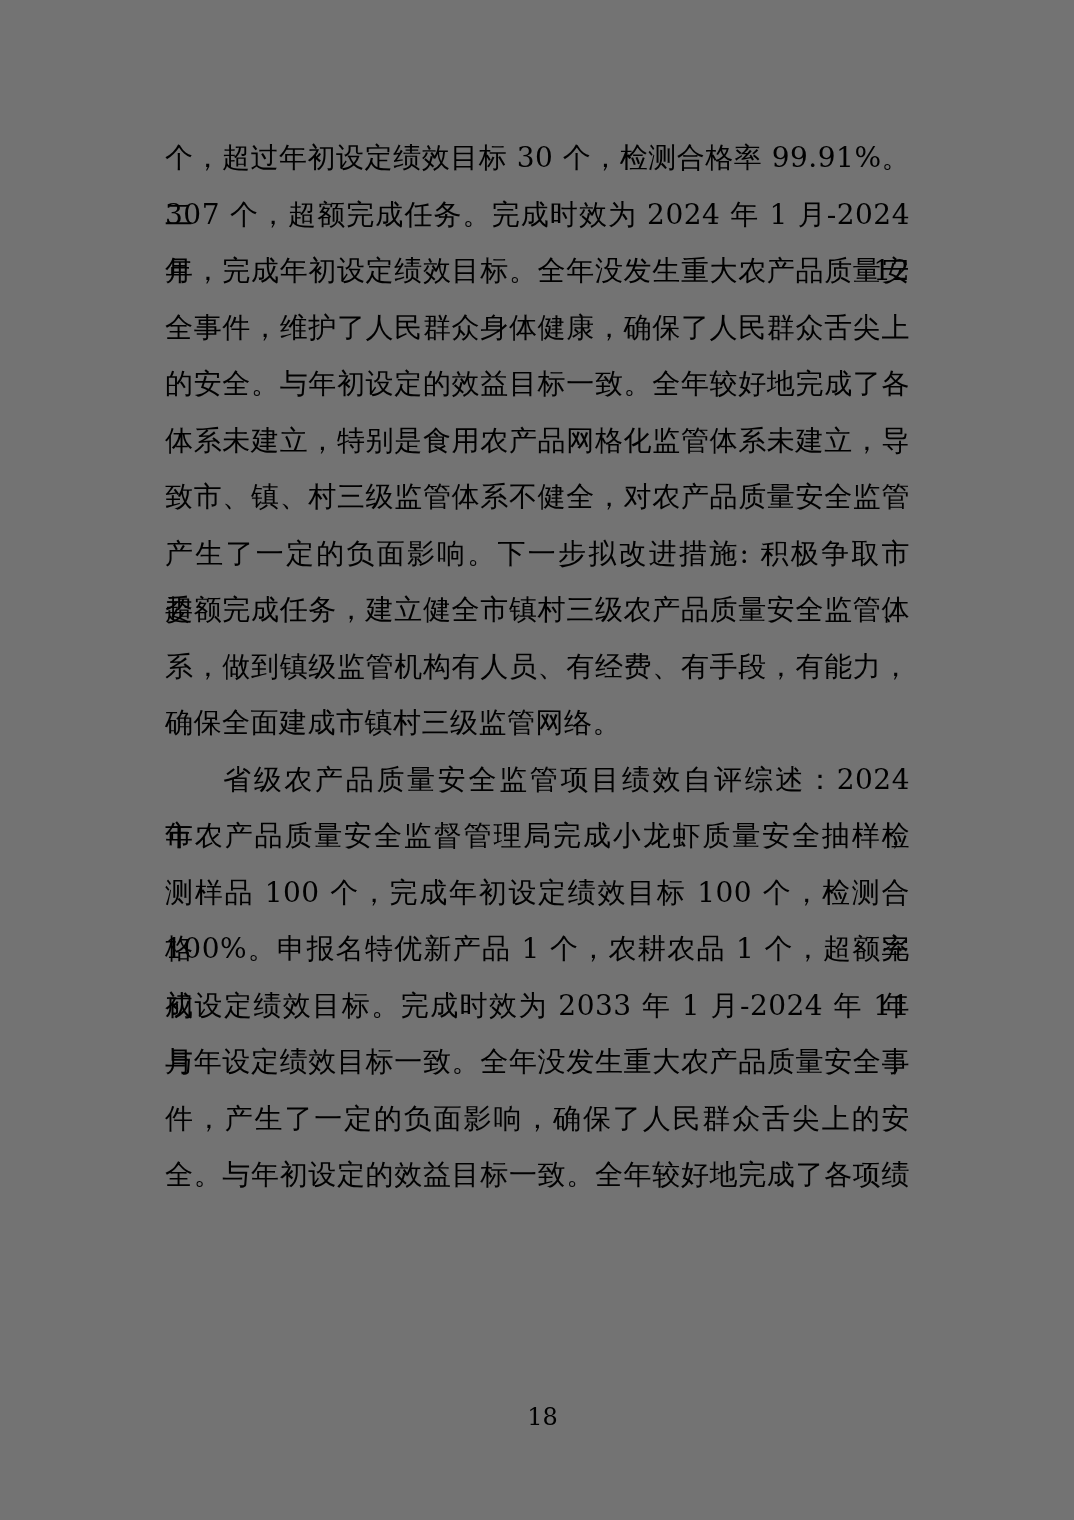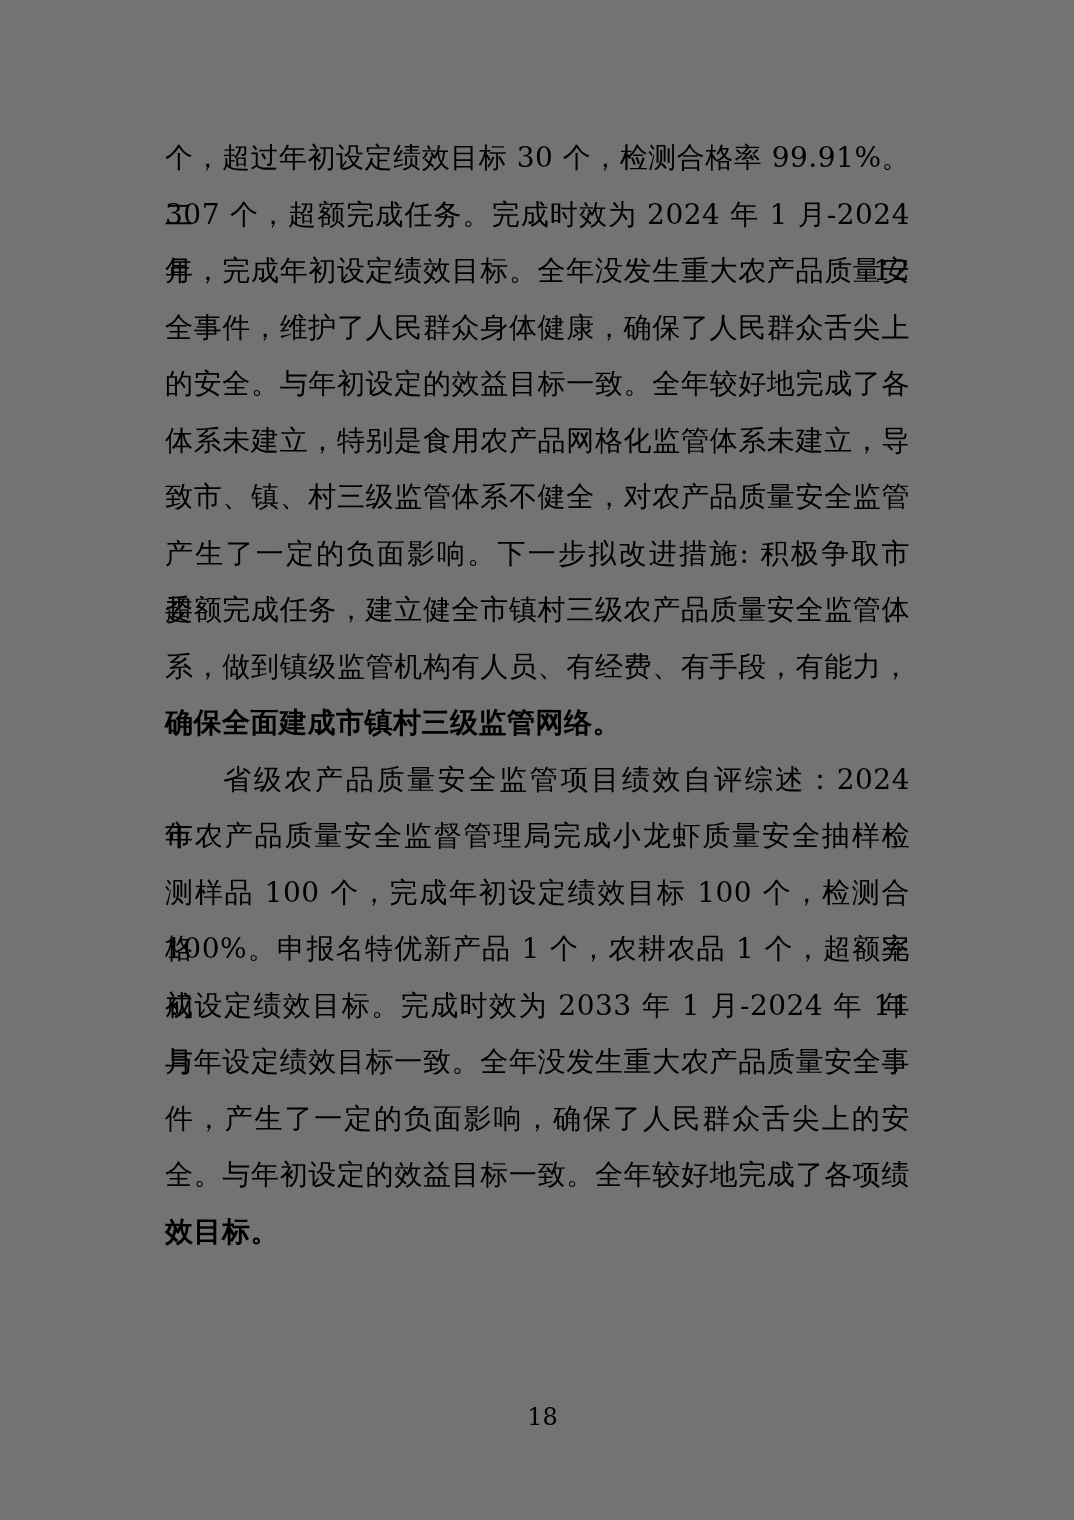--- a/index.html
+++ b/index.html
@@ -29,21 +29,20 @@
     letter-spacing: 0.5px;
     text-align: justify;
     text-align-last: justify;
     text-justify: inter-character;
     white-space: normal;
     overflow: visible;
   }
   .line.para-end {
     text-align: center;
     text-align-last: left;
-    font-weight: bold;
   }
   .line.para-start {
     text-indent: 58px;
   }
   .page-number {
     position: absolute;
     left: 0;
     right: 0;
     top: 1400px;
     text-align: center;
@@ -71,18 +70,17 @@
     <div class="line">系，做到镇级监管机构有人员、有经费、有手段，有能力，</div>
     <div class="line para-end">确保全面建成市镇村三级监管网络。</div>
     <div class="line para-start">省级农产品质量安全监管项目绩效自评综述：2024 年，</div>
     <div class="line">市农产品质量安全监督管理局完成小龙虾质量安全抽样检</div>
     <div class="line">测样品 100 个，完成年初设定绩效目标 100 个，检测合格率</div>
     <div class="line">100%。申报名特优新产品 1 个，农耕农品 1 个，超额完成年</div>
     <div class="line">初设定绩效目标。完成时效为 2033 年 1 月-2024 年 11 月，</div>
     <div class="line">与年设定绩效目标一致。全年没发生重大农产品质量安全事</div>
     <div class="line">件，产生了一定的负面影响，确保了人民群众舌尖上的安</div>
     <div class="line">全。与年初设定的效益目标一致。全年较好地完成了各项绩</div>
-    <div class="line para-end">效目标。</div>
   </div>
 
   <div class="page-number">18</div>
 
 </div>
 
 </body></html>

